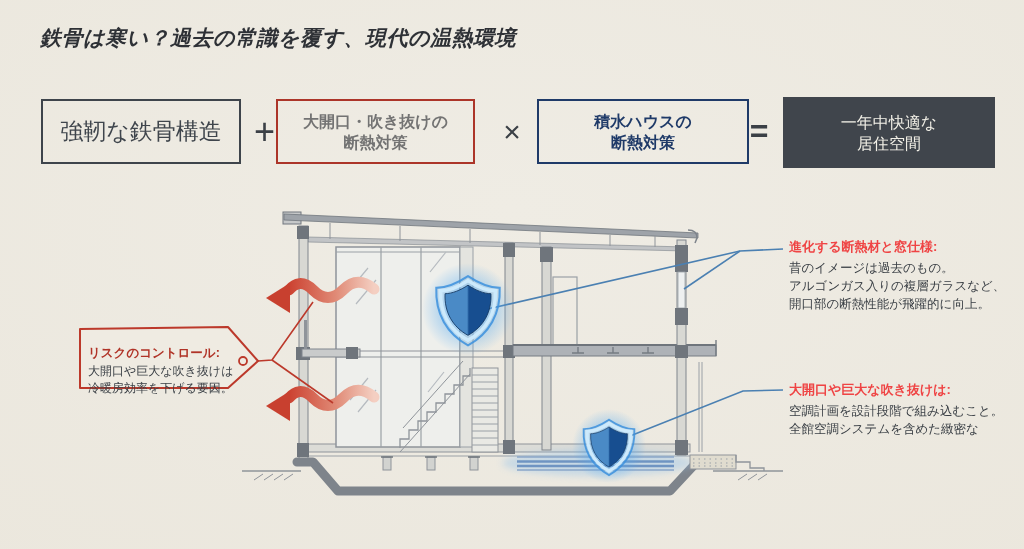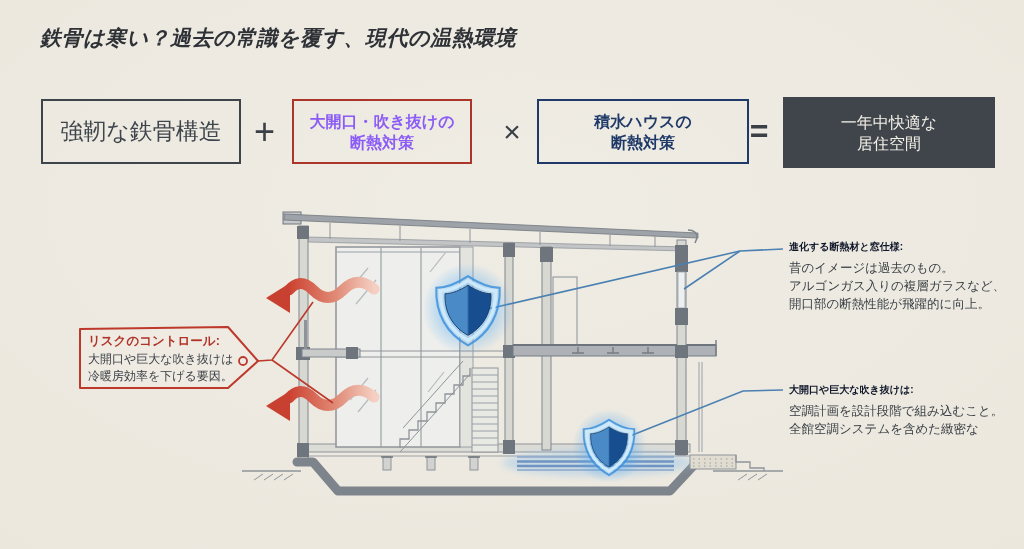--- a/index.html
+++ b/index.html
@@ -12,33 +12,33 @@
   .abs{position:absolute;}
   .page-title{
     left:40px;top:24px;font-size:21px;font-weight:bold;color:#2e3136;letter-spacing:.5px;font-style:italic;
   }
   .fbox{
     position:absolute;top:99px;height:65px;box-sizing:border-box;
     display:flex;flex-direction:column;align-items:center;justify-content:center;
     text-align:center;font-size:16px;line-height:21px;
   }
   .fbox-steel{left:41px;width:200px;border:2.5px solid #3e444b;color:#3f454c;font-size:23px;}
-  .fbox-risk{left:292px;width:180px;border:2.5px solid #ac3529;color:#8b5cf6;font-weight:bold;}
+  .fbox-risk{left:276px;width:199px;border:2.5px solid #ac3529;color:#737373;font-weight:bold;}
   .fbox-insul{left:537px;width:212px;border:2.5px solid #1f3a68;color:#1f3a68;font-weight:bold;}
   .fbox-result{left:783px;top:97px;width:212px;height:71px;background:#40454c;color:#f2f0e7;}
   .op{
     position:absolute;top:99px;height:65px;display:flex;align-items:center;justify-content:center;
     color:#3b4046;
   }
   .op-plus{left:241px;width:47px;font-size:36px;font-weight:300;}
   .op-times{left:487px;width:50px;font-size:30px;}
   .op-eq{left:735px;width:48px;font-size:32px;font-weight:bold;}
   .callout{position:absolute;font-size:12.5px;line-height:18px;color:#3b4046;}
-  .callout .c-title{font-weight:bold;font-size:10px;color:#0f172a;margin-bottom:3px;}
-  .callout-risk{left:88px;top:333px;width:148px;font-size:12px;line-height:17px;}
+  .callout .c-title{font-weight:bold;font-size:13px;color:#ef4444;margin-bottom:3px;}
+  .callout-risk{left:88px;top:345px;width:148px;font-size:12px;line-height:17px;}
   .callout-risk .c-title{color:#b03327;font-size:12.5px;margin-bottom:1px;}
   .callout-insulation{left:789px;top:238px;}
   .callout-hvac{left:789px;top:381px;}
   svg{position:absolute;left:0;top:0;}
 </style>
 </head>
 <body>
 
 <svg width="1024" height="549" viewBox="0 0 1024 549">
   <defs>

